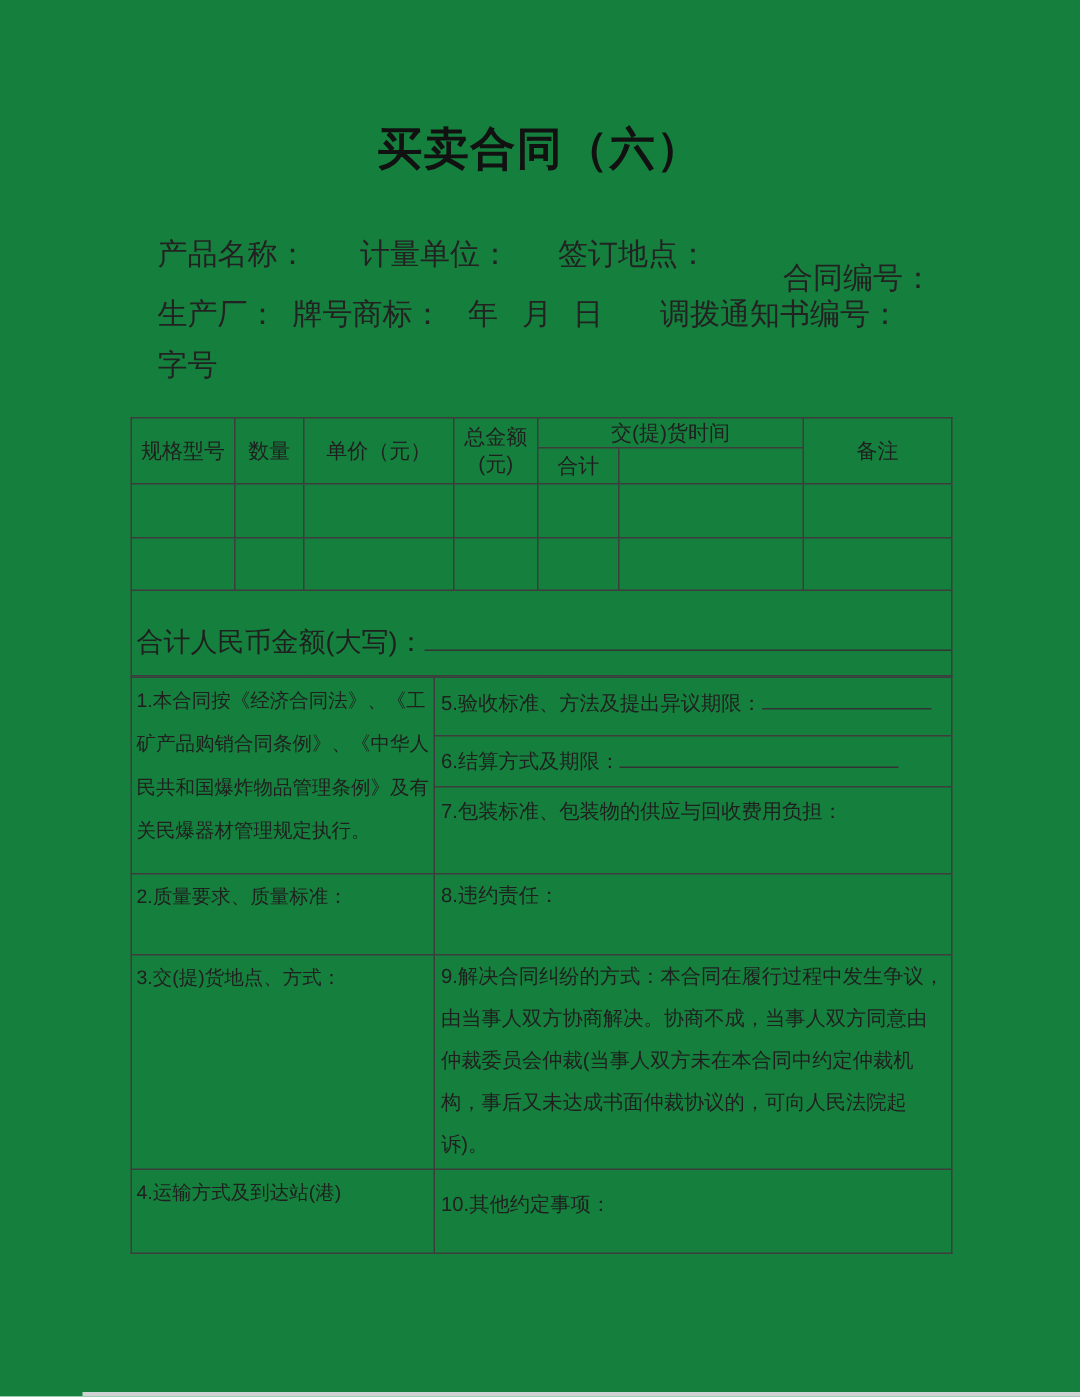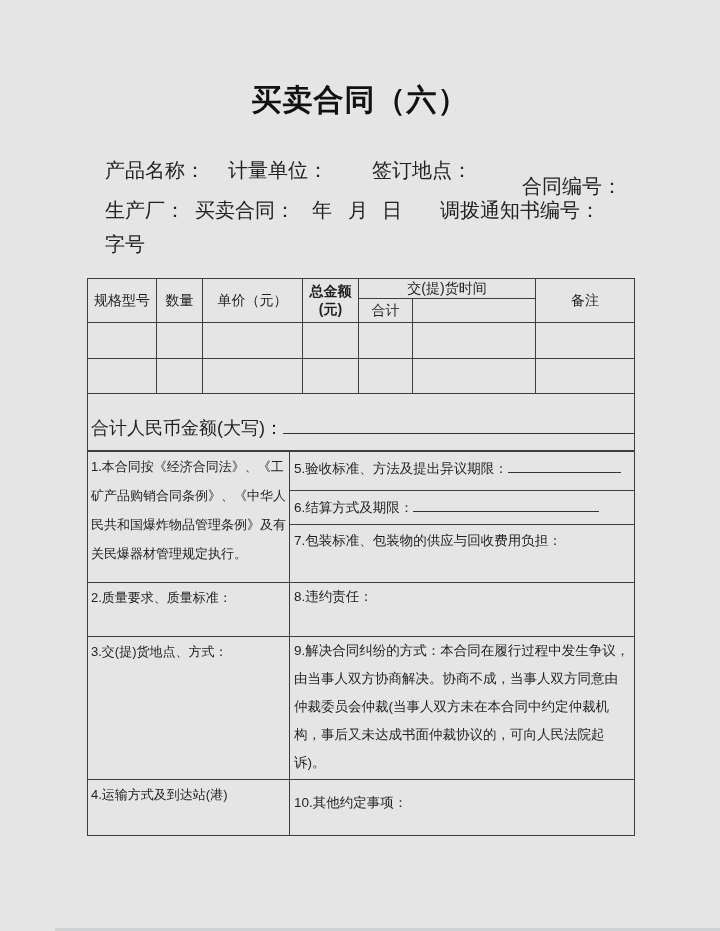--- a/index.html
+++ b/index.html
@@ -1,31 +1,31 @@
 <!DOCTYPE html>
 <html><head>
 <meta charset="utf-8">
 <style>
   html,body{margin:0;padding:0;background:#ffffff;}
   .page{
-    position:relative;width:720px;height:931px;background:#e5e5e5;
+    position:relative;width:720px;height:931px;background:#15803d;
     font-family:"Liberation Sans","DejaVu Sans",sans-serif;
     color:#1f1f1f;overflow:hidden;
   }
   .title{
     position:absolute;top:82px;left:0;width:720px;margin:0;
     text-align:center;font-size:30px;line-height:36px;font-weight:700;color:#111;
     letter-spacing:1px;
   }
   .fld{position:absolute;font-size:20px;line-height:16px;white-space:nowrap;color:#222;}
   .tables{position:absolute;left:87px;top:278px;width:547px;}
   table{border-collapse:collapse;table-layout:fixed;width:547px;}
   td,th{border:1px solid #3d3d3d;padding:0;font-weight:normal;color:#1f1f1f;overflow:hidden;}
   .goods th{font-size:14px;text-align:center;vertical-align:middle;}
-  .prewrap{white-space:pre-line;font-weight:bold;}
+  .prewrap{white-space:pre-line;}
   .caps-cell{
     font-size:18px;text-align:left;vertical-align:top;
     padding:22px 0 0 3px;white-space:nowrap;
   }
   .uline{display:inline-block;border-bottom:1px solid #333;height:13px;vertical-align:baseline;}
   .u360{width:358px;}
   .u115{width:113px;}
   .u188{width:186px;}
   .terms td{vertical-align:top;text-align:left;}
   .tl{font-size:13px;line-height:29px;padding:0 3px 0 3px;}
@@ -37,26 +37,26 @@
   .edge{position:absolute;left:55px;top:928px;width:665px;height:3px;background:#cfd3d4;}
 </style>
 </head>
 <body>
 
 <div class="page">
 
   <h1 class="title">买卖合同（六）</h1>
 
   <span class="fld" style="left:105px;top:162px">产品名称：</span>
-  <span class="fld" style="left:228px;top:162px">计量单位：</span>
+  <span class="fld" style="left:240px;top:162px">计量单位：</span>
   <span class="fld" style="left:372px;top:162px">签订地点：</span>
   <span class="fld" style="left:522px;top:178px">合同编号：</span>
 
   <span class="fld" style="left:105px;top:202px">生产厂：</span>
-  <span class="fld" style="left:195px;top:202px">买卖合同：</span>
+  <span class="fld" style="left:195px;top:202px">牌号商标：</span>
   <span class="fld" style="left:312px;top:202px">年</span>
   <span class="fld" style="left:348px;top:202px">月</span>
   <span class="fld" style="left:382px;top:202px">日</span>
   <span class="fld" style="left:440px;top:202px">调拨通知书编号：</span>
 
   <span class="fld" style="left:105px;top:236px">字号</span>
 
   <div class="tables">
 
     <table class="goods">

